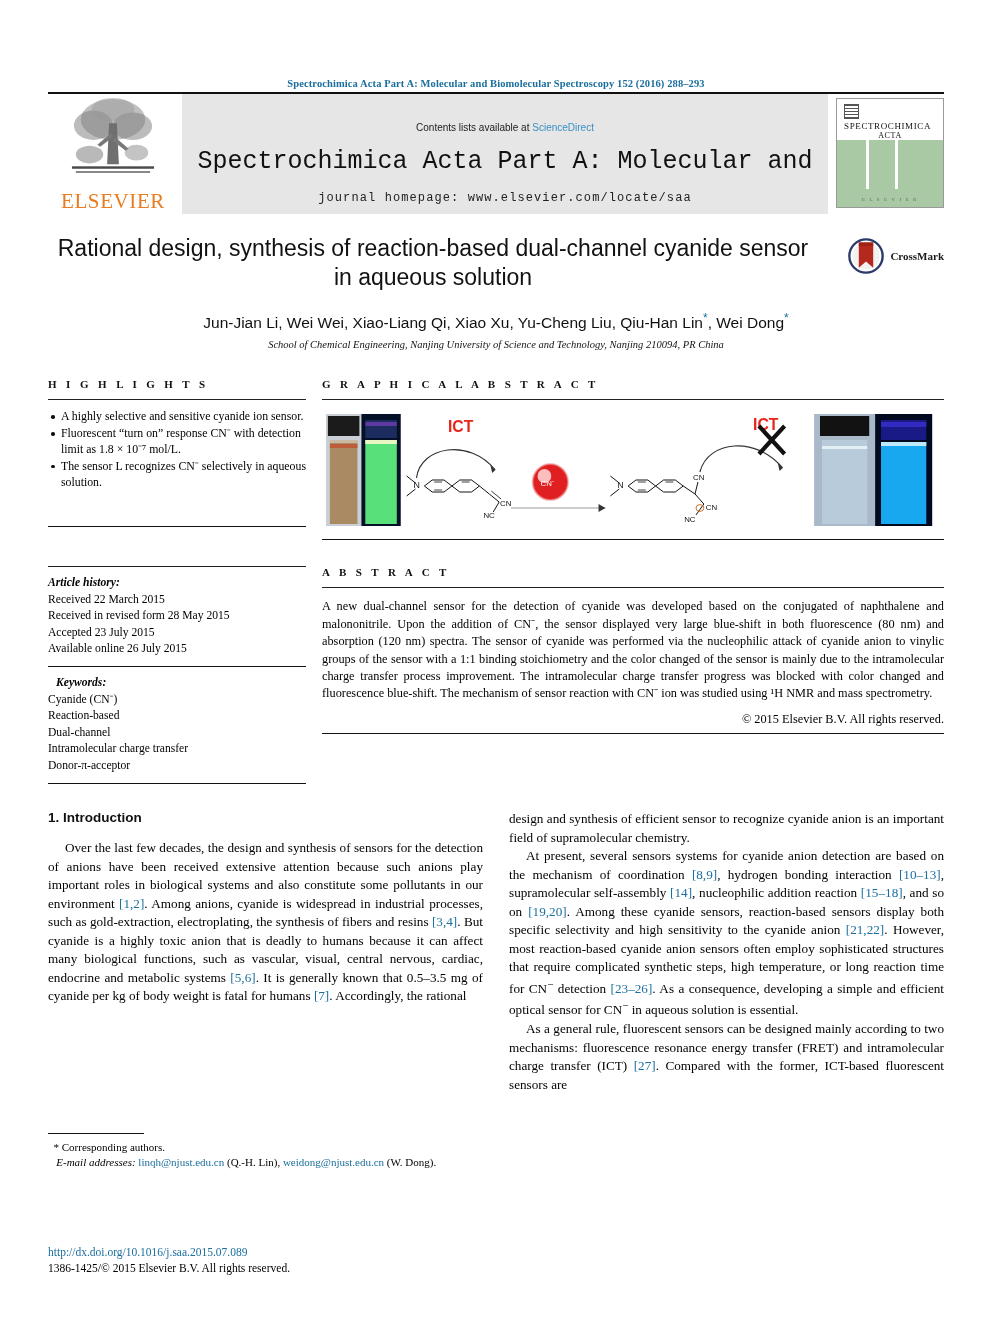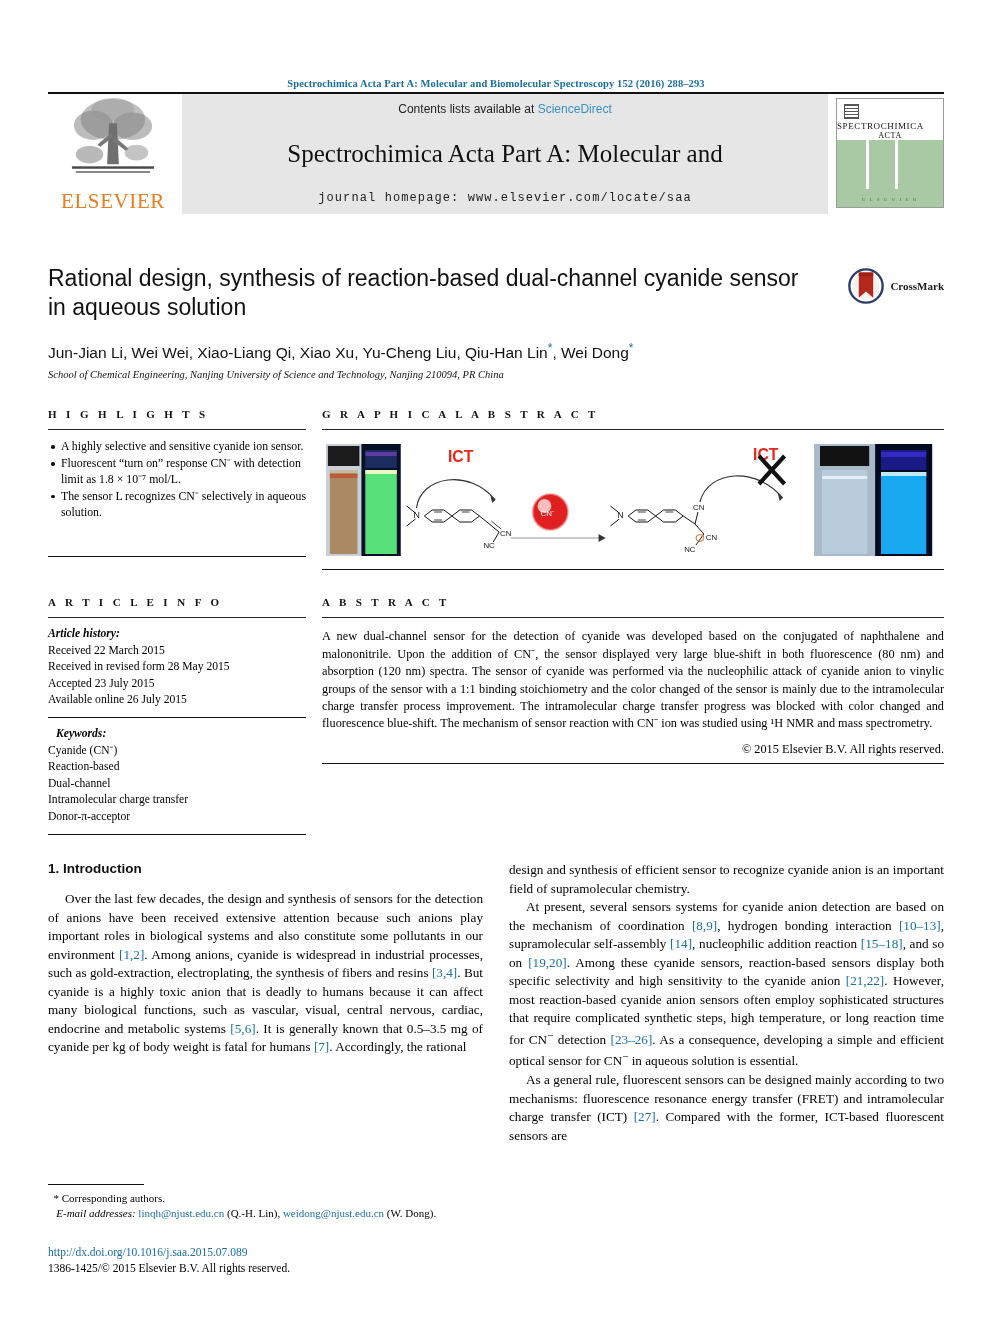--- a/index.html
+++ b/index.html
@@ -63,26 +63,27 @@
     background: #e6e6e6;
     margin: 0 8px 0 4px;
     display: flex;
     flex-direction: column;
     align-items: center;
     justify-content: space-between;
     padding: 8px 0 9px 0;
   }
   .contents-line {
     font-family: "Liberation Sans", sans-serif;
-    font-size: 12px;
+    font-size: 10px;
     color: #222;
+    margin-top: 20px;
   }
   .contents-line .sd { color: #3a8fc4; }
   .journal-title {
-    font-family: Liberation Serif, serif;
+    font-family: Liberation Mono, monospace;
     font-size: 25px;
     line-height: 1.17;
     text-align: center;
     color: #111;
     font-weight: 400;
   }
   .homepage-line {
     font-family: Liberation Mono, monospace;
     font-size: 12px;
     letter-spacing: 1.1px;
@@ -100,21 +101,21 @@
   .cover-top { height: 38%; background: #ffffff; position: relative; }
   .cover-emblem {
     position: absolute; left: 7px; top: 5px;
     width: 15px; height: 15px;
     border: 1px solid #555;
     background:
       repeating-linear-gradient(to bottom, #555 0 1px, transparent 1px 3px);
   }
   .cover-t1 {
     position: absolute; left: 0; right: 12px; top: 22px;
-    text-align: left;
+    text-align: right;
     font-family: "Liberation Serif", serif;
     font-size: 9px; letter-spacing: .6px; color: #111;
   }
   .cover-t2 {
     position: absolute; left: 0; right: 0; top: 32px;
     text-align: center;
     font-family: "Liberation Serif", serif;
     font-size: 8px; letter-spacing: .6px; color: #111;
   }
   .cover-rule {
@@ -127,21 +128,21 @@
   }
   .cover-bar { position:absolute; top:0; bottom:18px; width:3px; background:#fff; }
   .cover-bar.b1 { left: 29px; }
   .cover-bar.b2 { left: 58px; }
   .cover-foot {
     position:absolute; left:0; right:0; bottom:5px;
     text-align:center; font-size:5px; letter-spacing:1.6px; color:#5d6f5b;
   }
 
   
-  .titleblock { margin-top: 50px; position: relative; }
+  .titleblock { margin-top: 20px; position: relative; text-align: center; }
   .art-title {
     font-family: "Liberation Sans", sans-serif;
     font-size: 23px;
     line-height: 1.24;
     font-weight: 400;
     color: #111;
     width: 770px;
   }
   .crossmark {
     position: absolute; right: 0; top: 4px;
@@ -463,21 +464,20 @@
           <rect x="568" y="12" width="46" height="5" fill="#3a2fd0" opacity=".8"></rect>
         </svg>
       </div>
       <div class="rule-thick"></div>
     </div>
   </div>
 
   <div class="band" style="margin-top:26px;">
 
     <div class="col-left">
-      <div class="sec-head">A R T I C L E   I N F O</div>
       <div class="rule-thin"></div>
       <div class="info-body">
         <div class="it">Article history:</div>
         <div>Received 22 March 2015</div>
         <div>Received in revised form 28 May 2015</div>
         <div>Accepted 23 July 2015</div>
         <div>Available online 26 July 2015</div>
       </div>
       <div class="rule-thick"></div>
       <div class="kw-block info-body">

